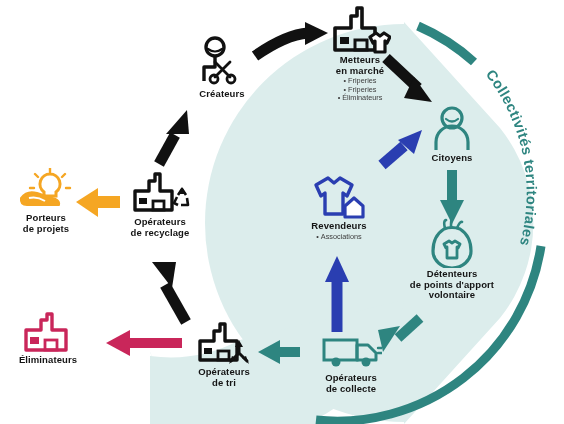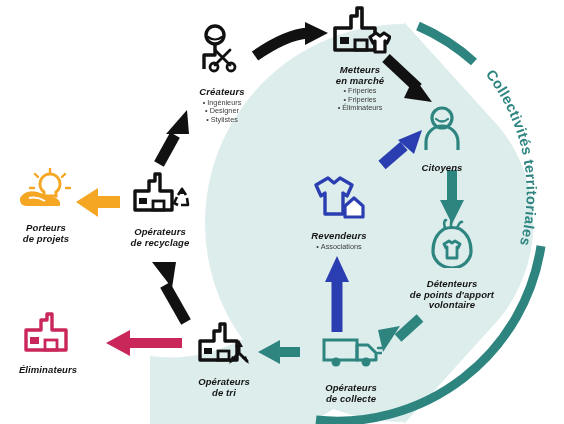--- a/index.html
+++ b/index.html
@@ -37,23 +37,22 @@
     display: block;
     line-height: 0;
   }
   .node .label {
     font-weight: bold;
     font-size: 9.5px;
     line-height: 10.5px;
     color: #141414;
     letter-spacing: 0.1px;
     display: block;
-    margin-top: 11px;
+    margin-top: 1px;
     white-space: pre-line;
-    font-style: italic;
   }
   .node .sublist {
     list-style: none;
     margin: 1px 0 0 0;
     padding: 0;
     font-size: 7.3px;
     line-height: 8.6px;
     color: #3d3d3d;
   }
   .node .sublist li::before {
@@ -178,58 +177,53 @@
       <path d="M 337 332 L 337 278" fill="none" stroke="#2A3EB1" stroke-width="11"></path>
       <polygon points="325,282 349,282 337,256" fill="#2A3EB1"></polygon>
     </g>
 
     <g>
       <path d="M 382 165 L 404 146" fill="none" stroke="#2A3EB1" stroke-width="11"></path>
       <polygon points="398,140 422,130 414,154" fill="#2A3EB1"></polygon>
     </g>
   </svg>
 
-  <div class="node" style="left:222px; top:24px;">
+  <div class="node" style="left:222px; top:36px;">
     <span class="icon-wrap">
       <svg width="48" height="52" viewBox="0 0 48 52">
         <circle cx="17" cy="11" r="9" fill="none" stroke="#111" stroke-width="3.4"></circle>
         <path d="M10 13 q7 5 14 0" fill="none" stroke="#111" stroke-width="2.2" stroke-linecap="round"></path>
         <path d="M17 21 L17 31 L6 31 L6 45" fill="none" stroke="#111" stroke-width="3.4" stroke-linejoin="round"></path>
         <path d="M17 26 L32 41 M32 26 L17 41" fill="none" stroke="#111" stroke-width="2.8" stroke-linecap="round"></path>
         <circle cx="33" cy="43" r="4" fill="none" stroke="#111" stroke-width="2.8"></circle>
         <circle cx="16" cy="43" r="4" fill="none" stroke="#111" stroke-width="2.8"></circle>
       </svg>
     </span>
     <span class="label">Créateurs</span>
-    <ul class="sublist">
-      <li>Ingénieurs</li>
-      <li>Designer</li>
-      <li>Stylistes</li>
-    </ul>
   </div>
 
   <div class="node" style="left:360px; top:4px;">
     <span class="icon-wrap">
       <svg width="62" height="50" viewBox="0 0 62 50">
         <path d="M6 46 L6 24 L22 24 L22 12 L28 12 L28 4 L33 4 L33 24 L46 24 L46 46 Z" fill="none" stroke="#111" stroke-width="3.6" stroke-linejoin="round"></path>
         <rect x="11" y="33" width="9" height="7" fill="#111"></rect>
         <rect x="26" y="36" width="12" height="10" fill="none" stroke="#111" stroke-width="3"></rect>
         <path d="M41 33 L47 29 L51 32 L55 29 L61 33 L58 39 L56 37 L56 48 L46 48 L46 37 L44 39 Z" fill="#fff" stroke="#111" stroke-width="3.2" stroke-linejoin="round"></path>
       </svg>
     </span>
     <span class="label">Metteurs
 en marché</span>
     <ul class="sublist">
       <li>Friperies</li>
       <li>Friperies</li>
       <li>Éliminateurs</li>
     </ul>
   </div>
 
-  <div class="node" style="left:442px; top:106px;">
+  <div class="node" style="left:452px; top:106px;">
     <span class="icon-wrap">
       <svg width="44" height="46" viewBox="0 0 44 46">
         <circle cx="22" cy="12" r="10" fill="none" stroke="#2E8580" stroke-width="3.2"></circle>
         <path d="M16 13 q6 5 12 0" fill="none" stroke="#2E8580" stroke-width="2.2" stroke-linecap="round"></path>
         <path d="M6 44 L6 36 A16 16 0 0 1 38 36 L38 44" fill="none" stroke="#2E8580" stroke-width="3.2" stroke-linejoin="round"></path>
       </svg>
     </span>
     <span class="label">Citoyens</span>
   </div>
 

